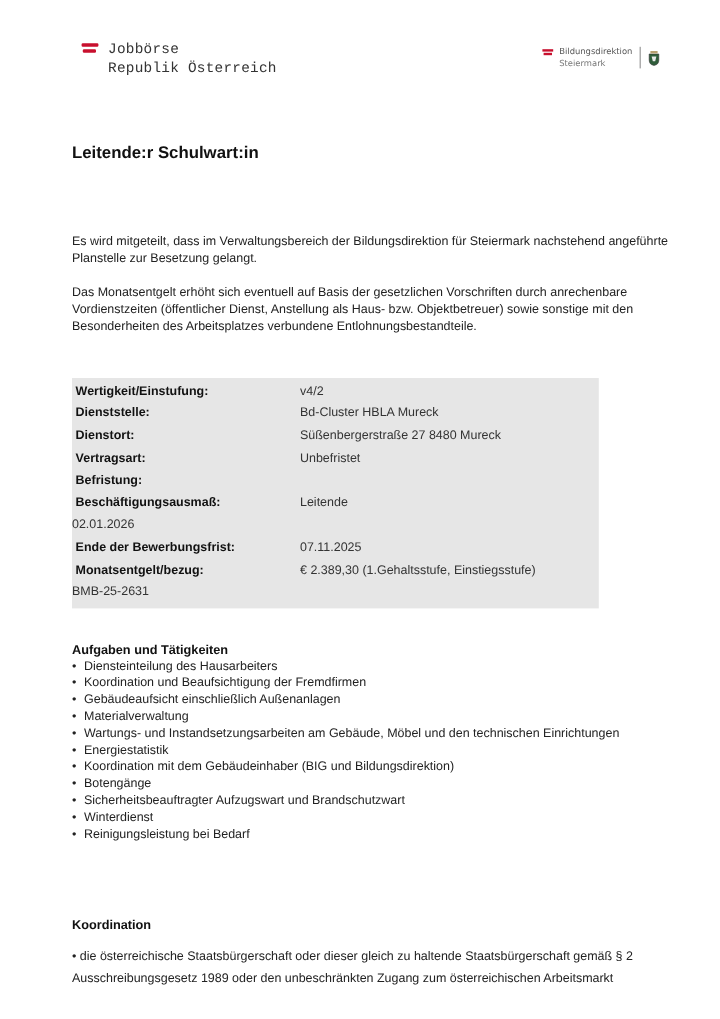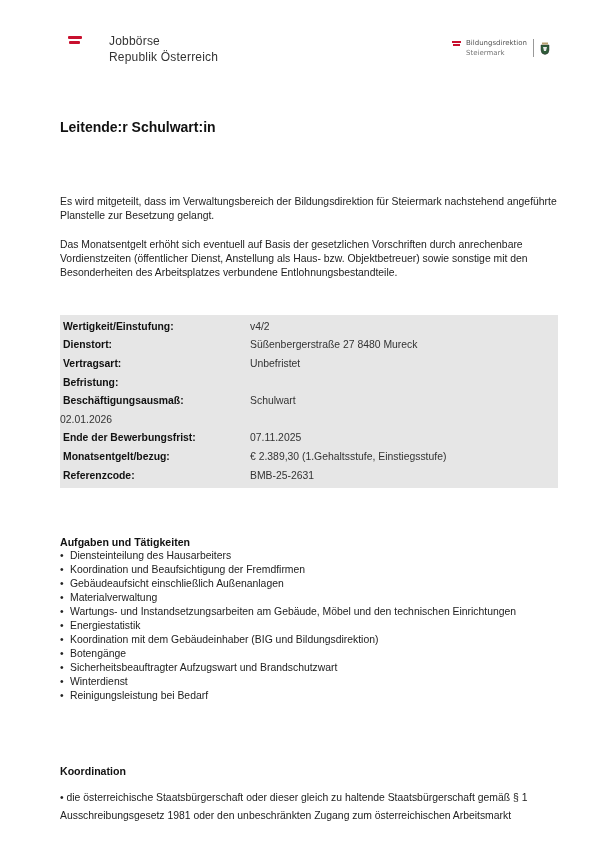--- a/index.html
+++ b/index.html
@@ -1,34 +1,34 @@
 <!DOCTYPE html>
 <html><head>
   <meta charset="utf-8">
   <style>
     html, body { margin: 0; padding: 0; background: #ffffff; }
     body { width: 600px; height: 849px; position: relative; overflow: hidden; font-family: "Liberation Sans", sans-serif; color: #1a1a1a; }
     .header-left { position: absolute; left: 68px; top: 33px; display: flex; align-items: flex-start; }
     .flag { width: 14px; margin-top: 3px; margin-right: 8px; }
     .flag .bar { height: 3px; background: #c8102e; margin-bottom: 2px; border-radius: 1px; }
     .flag .bar.short { width: 11px; margin-left: 1px; }
-    .logo-text { font-family: Liberation Sans, sans-serif; font-size: 12px; line-height: 16px; color: #333; letter-spacing: 0.2px; margin-left: 19px; }
+    .logo-text { font-family: Liberation Mono, monospace; font-size: 12px; line-height: 16px; color: #333; letter-spacing: 0.2px; }
     .header-right { position: absolute; left: 452px; top: 38px; display: flex; align-items: center; justify-content: center; }
     .flag-sm { width: 9px; margin-right: 5px; align-self: flex-start; margin-top: 3px; }
     .flag-sm .bar { height: 2px; background: #c8102e; margin-bottom: 1px; }
     .flag-sm .bar.short { width: 7px; margin-left: 1px; }
     .bd-text { font-family: "DejaVu Sans", sans-serif; font-size: 7px; line-height: 10px; color: #555; }
     .bd-text .sub { color: #777; }
     .divider-v { width: 1px; height: 18px; background: #999; margin: 0 6px 0 6px; }
     .crest { width: 10px; height: 13px; }
     h1 { position: absolute; left: 60px; top: 119px; margin: 0; font-size: 14px; font-weight: bold; color: #111; }
     .p { position: absolute; left: 60px; font-size: 10.4px; line-height: 14px; color: #222; width: 500px; }
     .p1 { top: 195px; }
     .p2 { top: 238px; }
-    .info-table { position: absolute; left: 60px; top: 315px; width: 498px; background: #e6e6e6; padding: 2px 0 4px 0; }
+    .info-table { position: absolute; left: 60px; top: 315px; width: 439px; background: #e6e6e6; padding: 2px 0 4px 0; }
     .info-row { display: flex; height: 18.6px; align-items: center; font-size: 10.4px; }
     .info-label { width: 187px; padding-left: 3px; font-weight: bold; color: #111; }
     .info-value { color: #333; }
     .section-title { position: absolute; left: 60px; font-size: 10.6px; font-weight: bold; color: #111; }
     .st1 { top: 536px; }
     .st2 { top: 765px; }
     ul.tasks { position: absolute; left: 60px; top: 549px; margin: 0; padding: 0; list-style: none; font-size: 10.4px; line-height: 14px; color: #222; }
     ul.tasks li { display: flex; }
     .bullet { width: 10px; }
     .req { position: absolute; left: 60px; top: 789px; width: 500px; font-size: 10.4px; line-height: 18px; color: #222; }
@@ -68,48 +68,51 @@
 
 <div class="p p1">Es wird mitgeteilt, dass im Verwaltungsbereich der Bildungsdirektion für Steiermark nachstehend angeführte Planstelle zur Besetzung gelangt.</div>
 <div class="p p2">Das Monatsentgelt erhöht sich eventuell auf Basis der gesetzlichen Vorschriften durch anrechenbare Vordienstzeiten (öffentlicher Dienst, Anstellung als Haus- bzw. Objektbetreuer) sowie sonstige mit den Besonderheiten des Arbeitsplatzes verbundene Entlohnungsbestandteile.</div>
 
 <div class="info-table">
   <div class="info-row">
     <div class="info-label">Wertigkeit/Einstufung:</div>
     <div class="info-value">v4/2</div>
   </div>
   <div class="info-row">
+    <div class="info-label">Dienststelle:</div>
+    <div class="info-value">Bd-Cluster HBLA Mureck</div>
+  </div>
+  <div class="info-row">
     <div class="info-label">Dienstort:</div>
     <div class="info-value">Süßenbergerstraße 27 8480 Mureck</div>
   </div>
   <div class="info-row">
     <div class="info-label">Vertragsart:</div>
     <div class="info-value">Unbefristet</div>
   </div>
   <div class="info-row">
     <div class="info-label">Befristung:</div>
     <div class="info-value"></div>
   </div>
   <div class="info-row">
     <div class="info-label">Beschäftigungsausmaß:</div>
-    <div class="info-value">Schulwart</div>
+    <div class="info-value">Leitende</div>
   </div>
   <div class="info-row">
     <div class="info-value">02.01.2026</div>
   </div>
   <div class="info-row">
     <div class="info-label">Ende der Bewerbungsfrist:</div>
     <div class="info-value">07.11.2025</div>
   </div>
   <div class="info-row">
     <div class="info-label">Monatsentgelt/bezug:</div>
     <div class="info-value">€  2.389,30 (1.Gehaltsstufe, Einstiegsstufe)</div>
   </div>
   <div class="info-row">
-    <div class="info-label">Referenzcode:</div>
     <div class="info-value">BMB-25-2631</div>
   </div>
 </div>
 
 <div class="section-title st1">Aufgaben und Tätigkeiten</div>
 <ul class="tasks">
   <li>
       <span class="bullet">•</span>
       <span>Diensteinteilung des Hausarbeiters</span>
     </li>
@@ -149,13 +152,13 @@
       <span class="bullet">•</span>
       <span>Winterdienst</span>
     </li>
   <li>
       <span class="bullet">•</span>
       <span>Reinigungsleistung bei Bedarf</span>
     </li>
 </ul>
 
 <div class="section-title st2">Koordination</div>
-<div class="req">•  die österreichische Staatsbürgerschaft oder dieser gleich zu haltende Staatsbürgerschaft gemäß § 1 Ausschreibungsgesetz 1981 oder den unbeschränkten Zugang zum österreichischen Arbeitsmarkt</div>
+<div class="req">•  die österreichische Staatsbürgerschaft oder dieser gleich zu haltende Staatsbürgerschaft gemäß § 2 Ausschreibungsgesetz 1989 oder den unbeschränkten Zugang zum österreichischen Arbeitsmarkt</div>
 
 </body></html>

